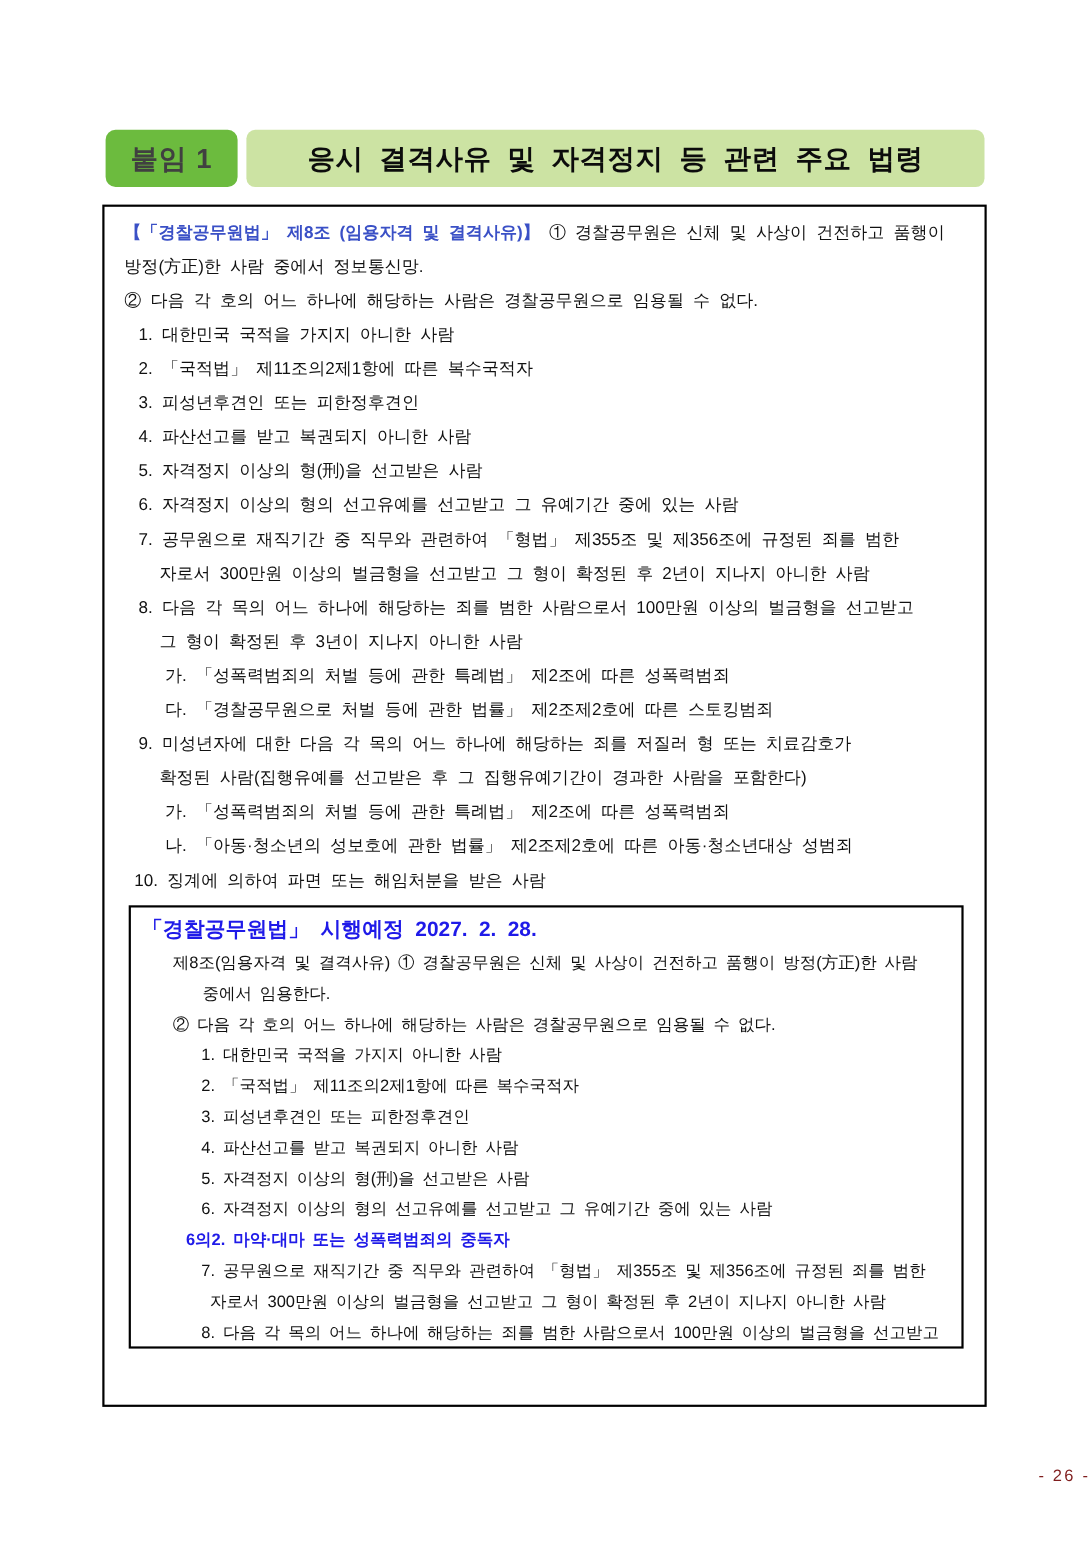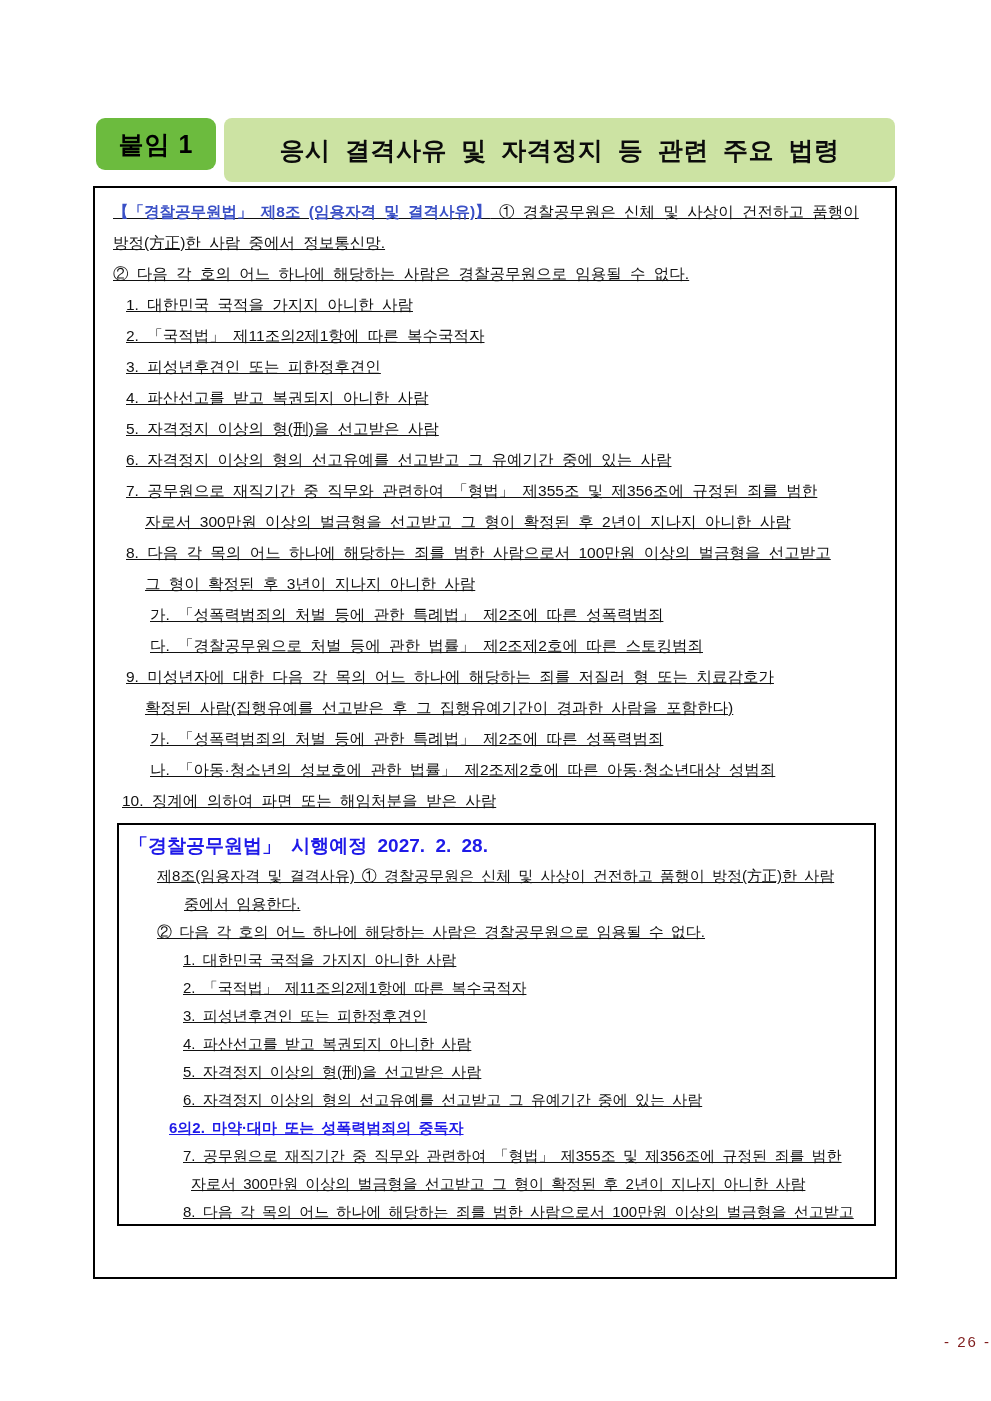--- a/index.html
+++ b/index.html
@@ -9,38 +9,38 @@
     position:relative;
     font-family:"Liberation Sans", sans-serif;
     color:#111111;
   }
   
   .hdr{position:absolute;left:96px;top:118px;width:799px;height:52px;display:flex;}
   .badge{
     width:120px;height:52px;flex:0 0 120px;
     background:#6cbb3e;border-radius:9px;
     display:flex;align-items:center;justify-content:center;
-    color:#000000;font-weight:bold;font-size:25px;letter-spacing:1px;
+    color:#404040;font-weight:bold;font-size:25px;letter-spacing:1px;
   }
   .titlebar{
-    margin-left:8px;flex:1;height:64px;
+    margin-left:8px;flex:1;height:52px;
     background:#cce3a3;border-radius:8px;
     display:flex;align-items:center;justify-content:center;
     color:#0c0c0c;font-weight:bold;font-size:25px;
     word-spacing:7px;letter-spacing:0.5px;
   }
   
   .lawbox{
     position:absolute;left:93px;top:186px;
     width:804px;height:1093px;box-sizing:border-box;
     border:2px solid #000000;background:#ffffff;
     padding:8px 20px 0 18px;overflow:hidden;
   }
   .law-body{font-size:15.5px;word-spacing:4px;}
-  .ln{line-height:31px;white-space:nowrap;overflow:hidden;text-decoration:underline;}
+  .ln{line-height:31px;white-space:nowrap;overflow:hidden;}
   .blue-h{color:#3a50c6;font-weight:bold;}
   .i1{padding-left:13px;}
   .i1b{padding-left:9px;}
   .i2{padding-left:32px;}
   .i3{padding-left:37px;}
   
   .amendbox{
     margin-left:4px;margin-top:7px;
     width:759px;height:403px;box-sizing:border-box;
     border:2px solid #000000;background:#ffffff;

